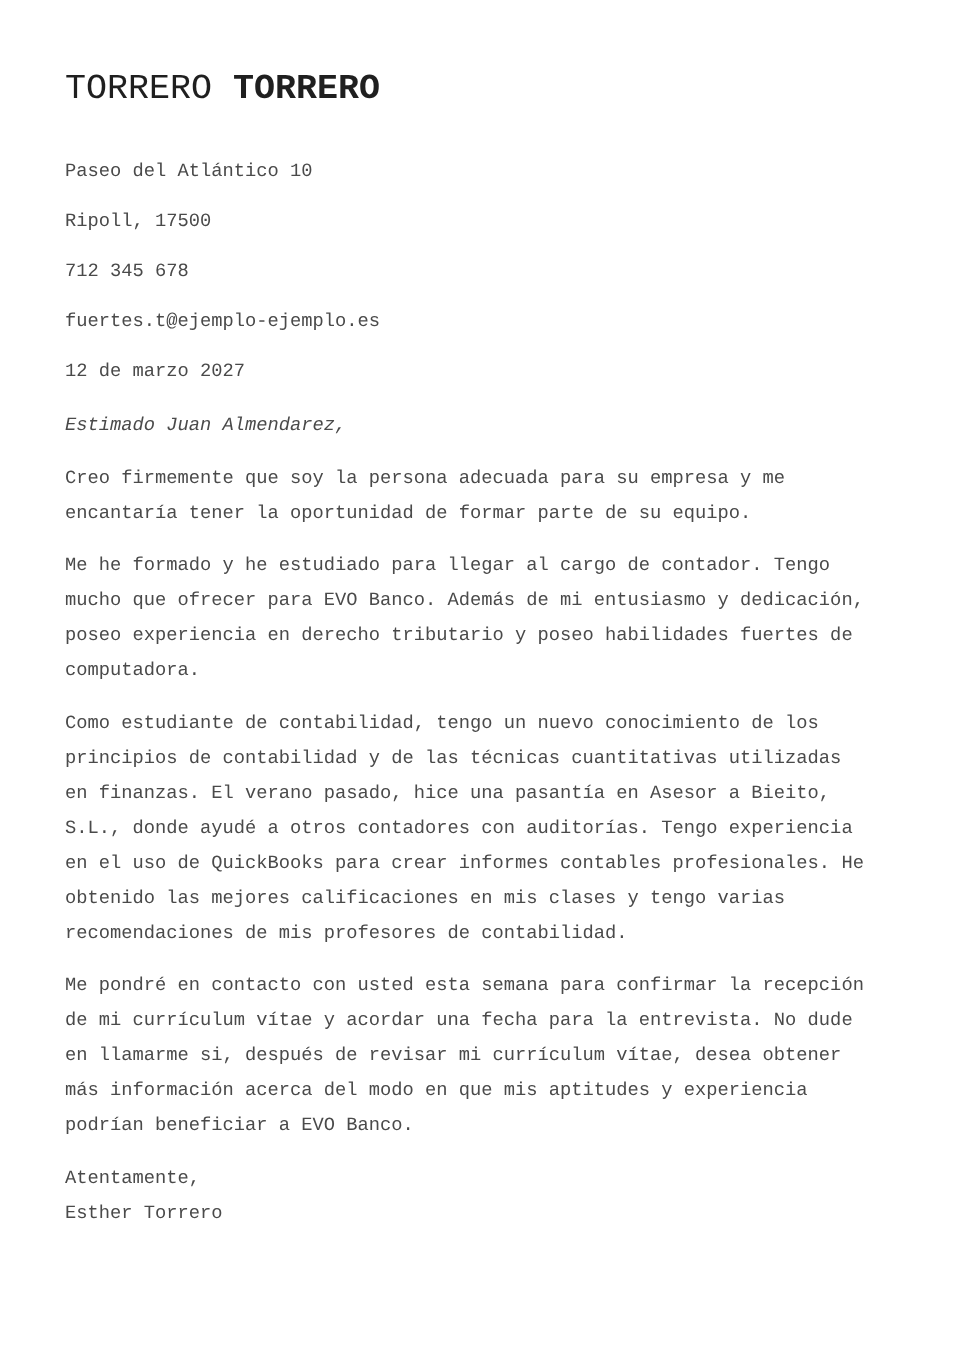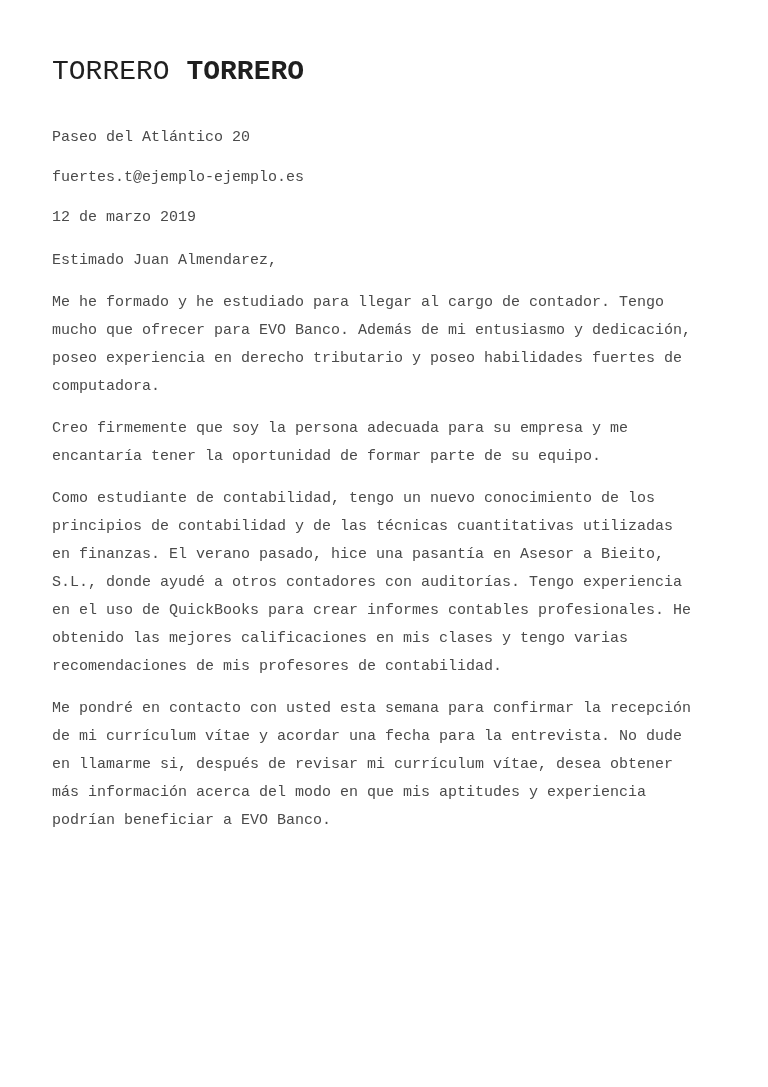--- a/index.html
+++ b/index.html
@@ -41,20 +41,21 @@
   }
   .date-line {
     margin: 12px 0 15px 0;
     line-height: 28px;
     white-space: nowrap;
   }
   .salutation {
     margin: 0 0 14px 0;
     line-height: 28px;
     white-space: nowrap;
+    font-style: italic;
   }
   .para {
     margin: 0 0 14px 0;
     line-height: 28px;
   }
   .closing-block {
     margin: 0;
     line-height: 28px;
   }
   .closing-block p {
@@ -62,27 +63,33 @@
   }
 </style>
 </head>
 <body>
 
 <div class="page">
   <div class="content">
 
     <h1 class="letter-name"><span>TORRERO</span><span>&nbsp;</span><span class="last">TORRERO</span></h1>
 
-    <p class="contact-line">Paseo del Atlántico 20</p>
+    <p class="contact-line">Paseo del Atlántico 10</p>
+    <p class="contact-line">Ripoll, 17500</p>
+    <p class="contact-line">712 345 678</p>
     <p class="contact-line">fuertes.t@ejemplo-ejemplo.es</p>
 
-    <p class="date-line">12 de marzo 2019</p>
+    <p class="date-line">12 de marzo 2027</p>
 
     <p class="salutation">Estimado Juan Almendarez,</p>
 
+    <p class="para">Creo firmemente que soy la persona adecuada para su empresa y me encantaría tener la oportunidad de formar parte de su equipo.</p>
     <p class="para">Me he formado y he estudiado para llegar al cargo de contador. Tengo mucho que ofrecer para EVO Banco. Además de mi entusiasmo y dedicación, poseo experiencia en derecho tributario y poseo habilidades fuertes de computadora.</p>
-    <p class="para">Creo firmemente que soy la persona adecuada para su empresa y me encantaría tener la oportunidad de formar parte de su equipo.</p>
     <p class="para">Como estudiante de contabilidad, tengo un nuevo conocimiento de los principios de contabilidad y de las técnicas cuantitativas utilizadas en finanzas. El verano pasado, hice una pasantía en Asesor a Bieito, S.L., donde ayudé a otros contadores con auditorías. Tengo experiencia en el uso de QuickBooks para crear informes contables profesionales. He obtenido las mejores calificaciones en mis clases y tengo varias recomendaciones de mis profesores de contabilidad.</p>
     <p class="para">Me pondré en contacto con usted esta semana para confirmar la recepción de mi currículum vítae y acordar una fecha para la entrevista. No dude en llamarme si, después de revisar mi currículum vítae, desea obtener más información acerca del modo en que mis aptitudes y experiencia podrían beneficiar a EVO Banco.</p>
 
+    <div class="closing-block">
+      <p>Atentamente,</p>
+      <p>Esther Torrero</p>
+    </div>
 
   </div>
 </div>
 
 </body></html>

